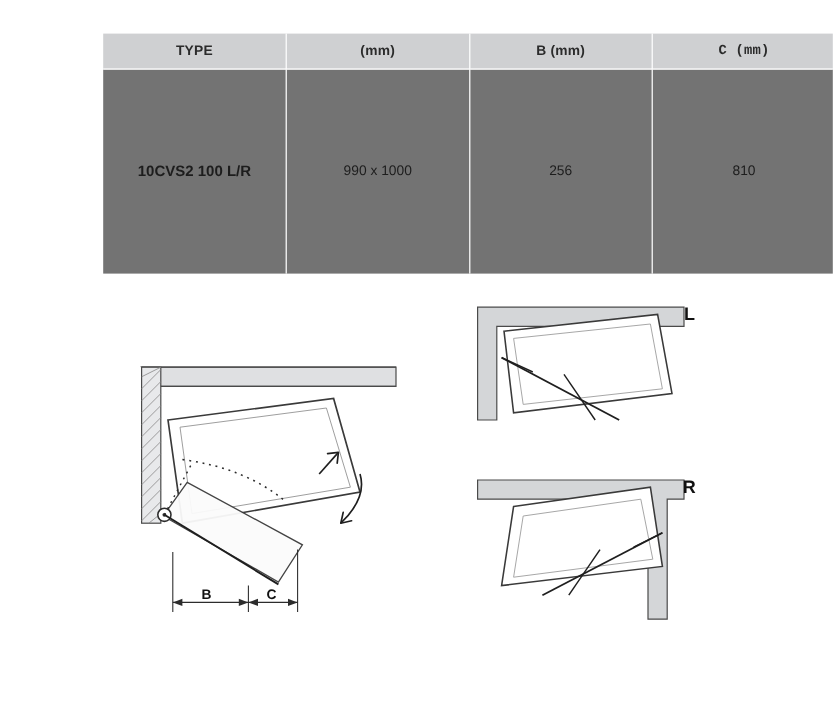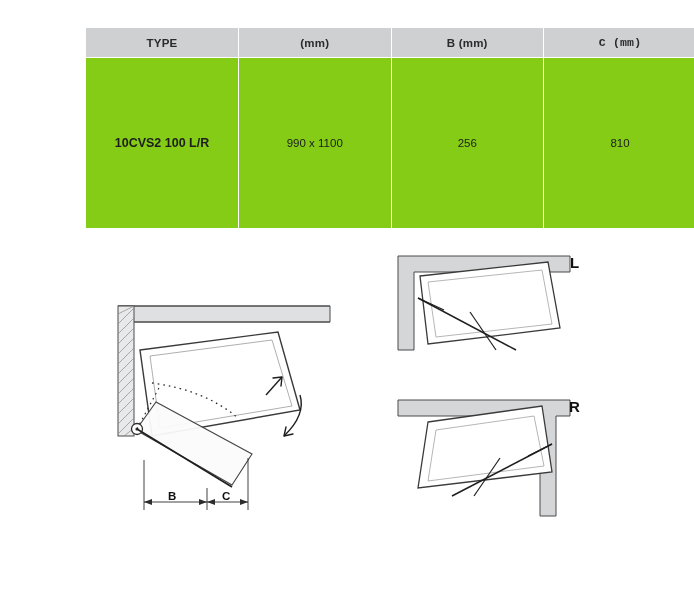--- a/index.html
+++ b/index.html
@@ -32,21 +32,21 @@
     font-weight: bold;
     letter-spacing: 0.2px;
     height: 27px;
     border-right: 1px solid #ffffff;
     border-bottom: 1px solid #ffffff;
     text-align: center;
     vertical-align: middle;
   }
   .spec-table th:last-child { border-right: none; font-family: Liberation Mono, monospace; }
   .spec-table td {
-    background: #84cc16;
+    background: #737373;
     height: 168px;
     border-right: 1px solid #ffffff;
     text-align: center;
     vertical-align: middle;
     font-size: 11.5px;
     color: #1d1d1d;
   }
   .spec-table td:last-child { border-right: none; }
   .spec-table td.type-cell {
     font-weight: bold;
@@ -80,21 +80,21 @@
     <tr>
       <th>TYPE</th>
       <th>(mm)</th>
       <th>B (mm)</th>
       <th>C (mm)</th>
     </tr>
   </thead>
   <tbody>
     <tr>
       <td class="type-cell">10CVS2 100 L/R</td>
-      <td>990 x 1100</td>
+      <td>990 x 1000</td>
       <td>256</td>
       <td>810</td>
     </tr>
   </tbody>
 </table>
 
 <div class="drawings">
 
   <svg class="drawing-svg" width="694" height="320" viewBox="0 0 694 320">
 

